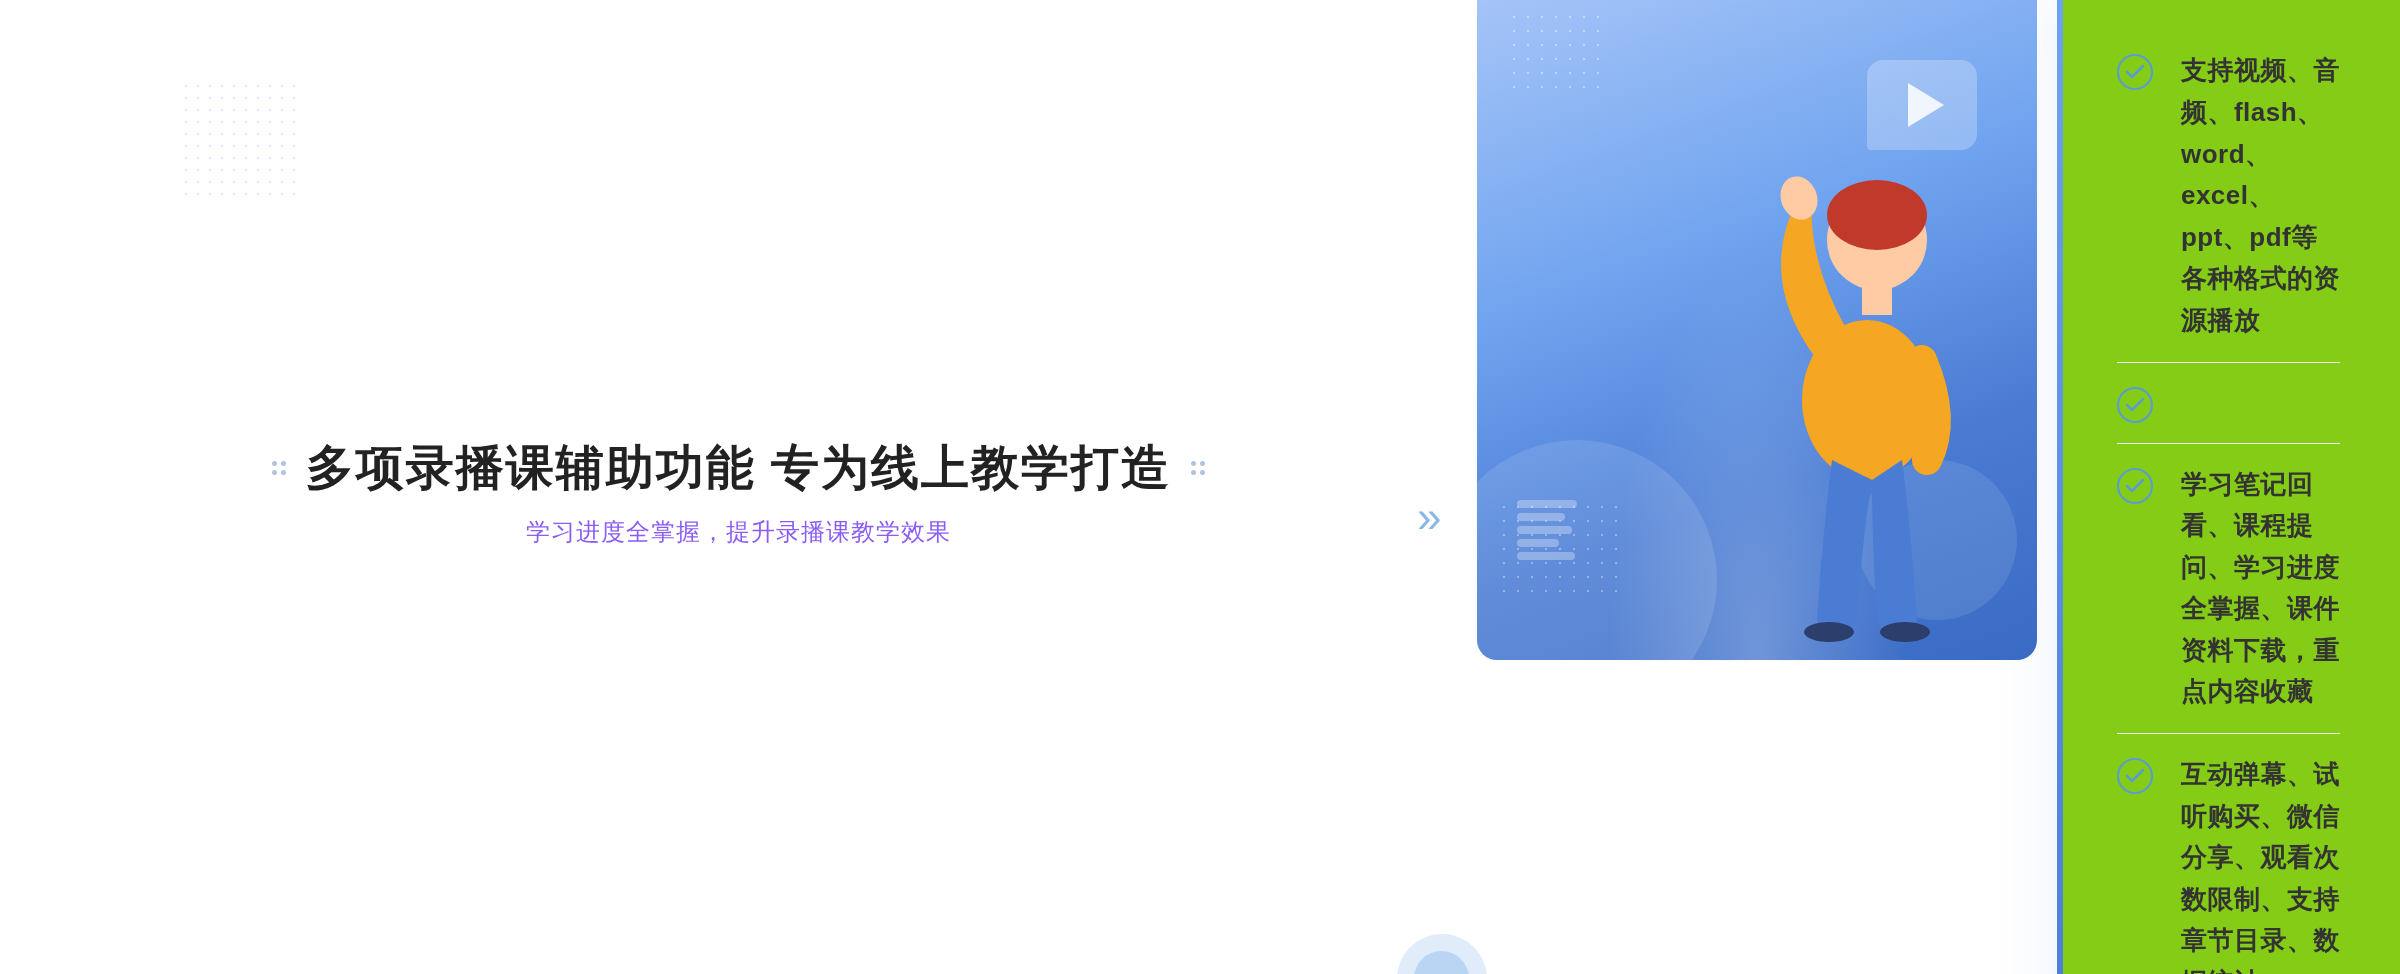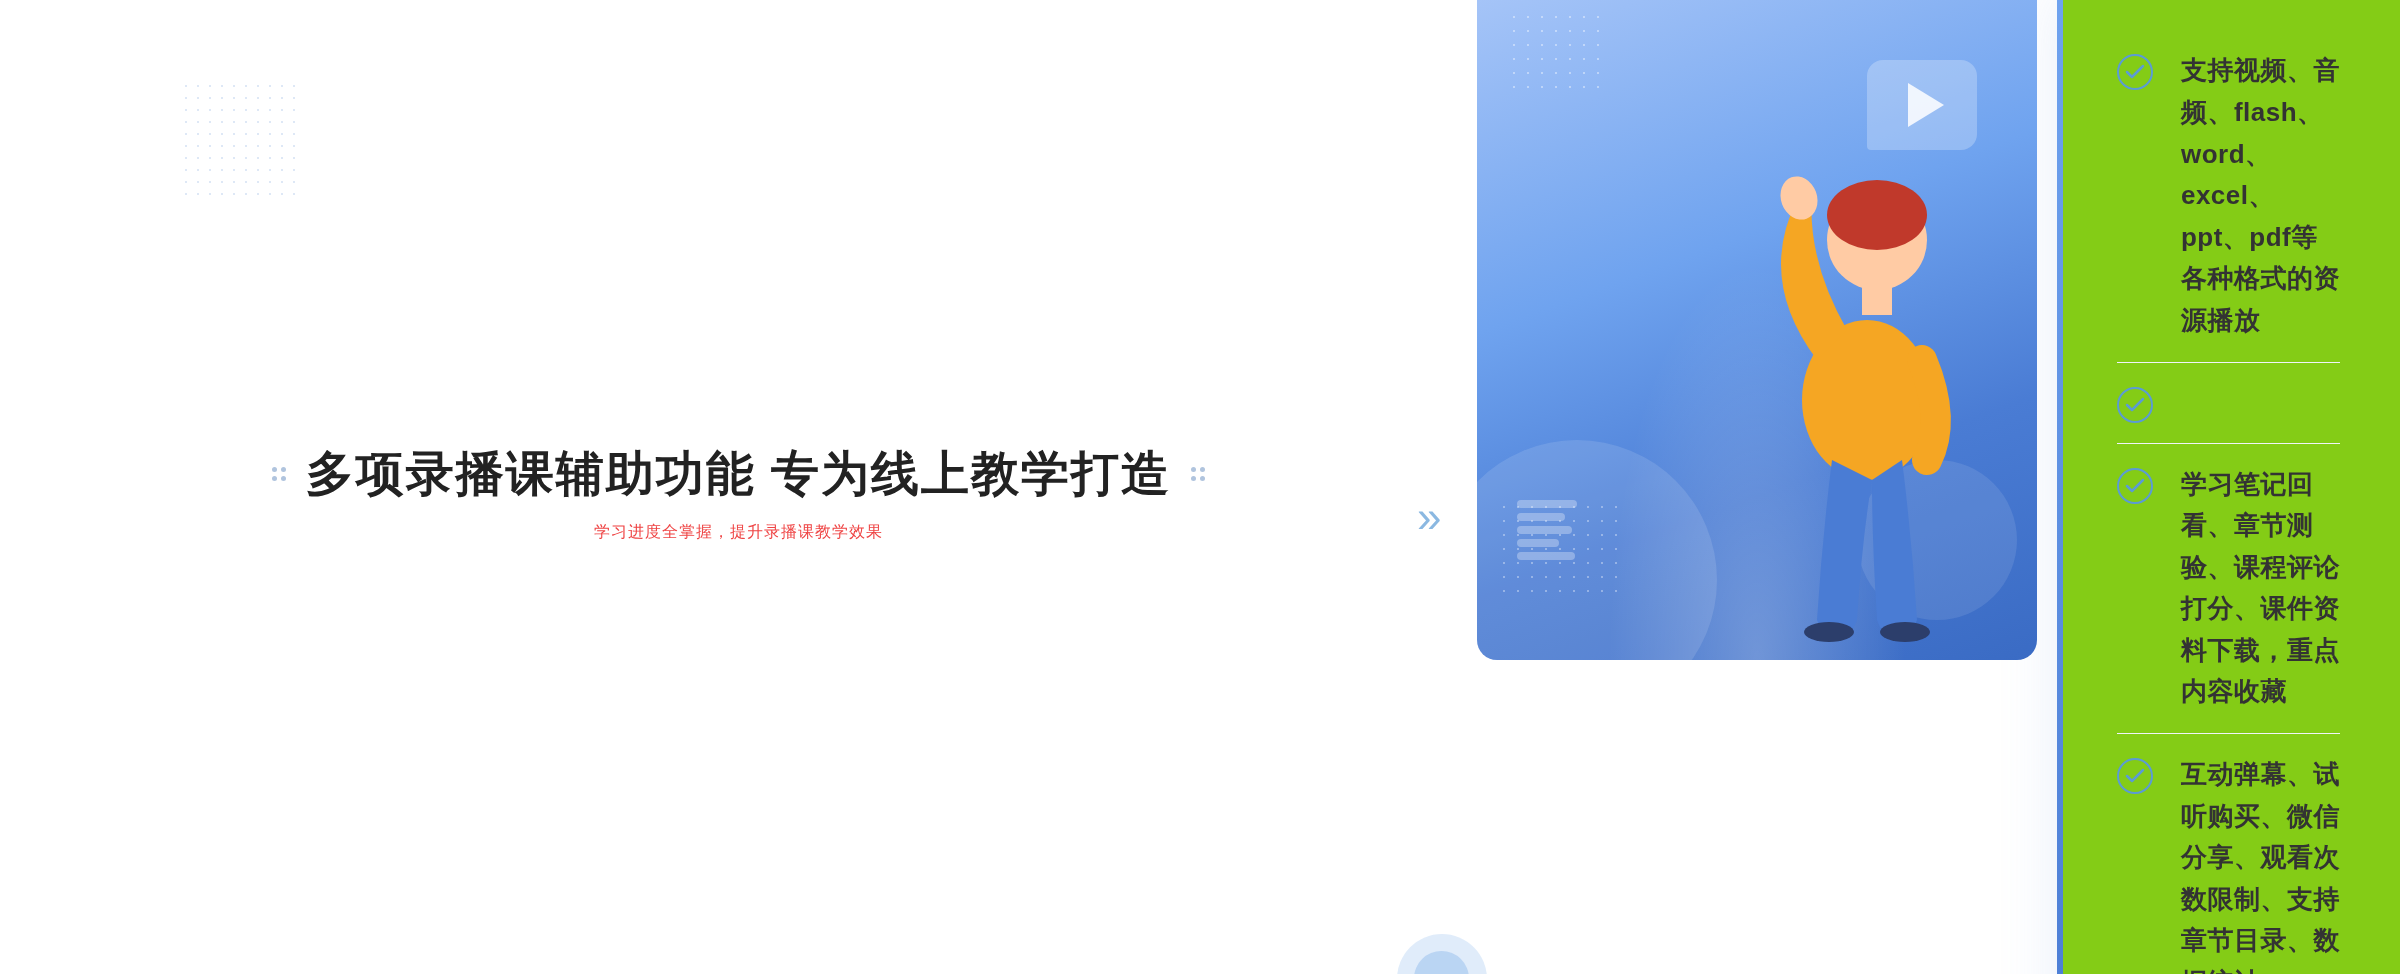--- a/index.html
+++ b/index.html
@@ -73,22 +73,22 @@
     }
 
     .page-title {
       font-size: 48px;
       font-weight: 600;
       color: #222;
       letter-spacing: 2px;
     }
 
     .page-subtitle {
-      font-size: 16px;
-      color: #ef4444;
+      font-size: 24px;
+      color: #8b5cf6;
       letter-spacing: 1px;
     }
 
     
     .main-content {
       display: flex;
       align-items: stretch;
       width: 1500px;
       min-height: 720px;
       position: relative;
@@ -423,21 +423,21 @@
           <circle cx="18" cy="18" r="17" stroke="#5b9bd5" stroke-width="2" fill="none"></circle>
           <path d="M10 18 L15 23 L26 12" stroke="#5b9bd5" stroke-width="2.5" stroke-linecap="round" stroke-linejoin="round" fill="none"></path>
         </svg>
       </div>
 
       <div class="feature-item">
         <svg class="check-icon" viewBox="0 0 36 36" fill="none" xmlns="http://www.w3.org/2000/svg">
           <circle cx="18" cy="18" r="17" stroke="#5b9bd5" stroke-width="2" fill="none"></circle>
           <path d="M10 18 L15 23 L26 12" stroke="#5b9bd5" stroke-width="2.5" stroke-linecap="round" stroke-linejoin="round" fill="none"></path>
         </svg>
-        <span class="feature-text">学习笔记回看、章节测验、课程评论打分、课件资料下载，重点内容收藏</span>
+        <span class="feature-text">学习笔记回看、课程提问、学习进度全掌握、课件资料下载，重点内容收藏</span>
       </div>
 
       <div class="feature-item">
         <svg class="check-icon" viewBox="0 0 36 36" fill="none" xmlns="http://www.w3.org/2000/svg">
           <circle cx="18" cy="18" r="17" stroke="#5b9bd5" stroke-width="2" fill="none"></circle>
           <path d="M10 18 L15 23 L26 12" stroke="#5b9bd5" stroke-width="2.5" stroke-linecap="round" stroke-linejoin="round" fill="none"></path>
         </svg>
         <span class="feature-text">互动弹幕、试听购买、微信分享、观看次数限制、支持章节目录、数据统计</span>
       </div>
 

